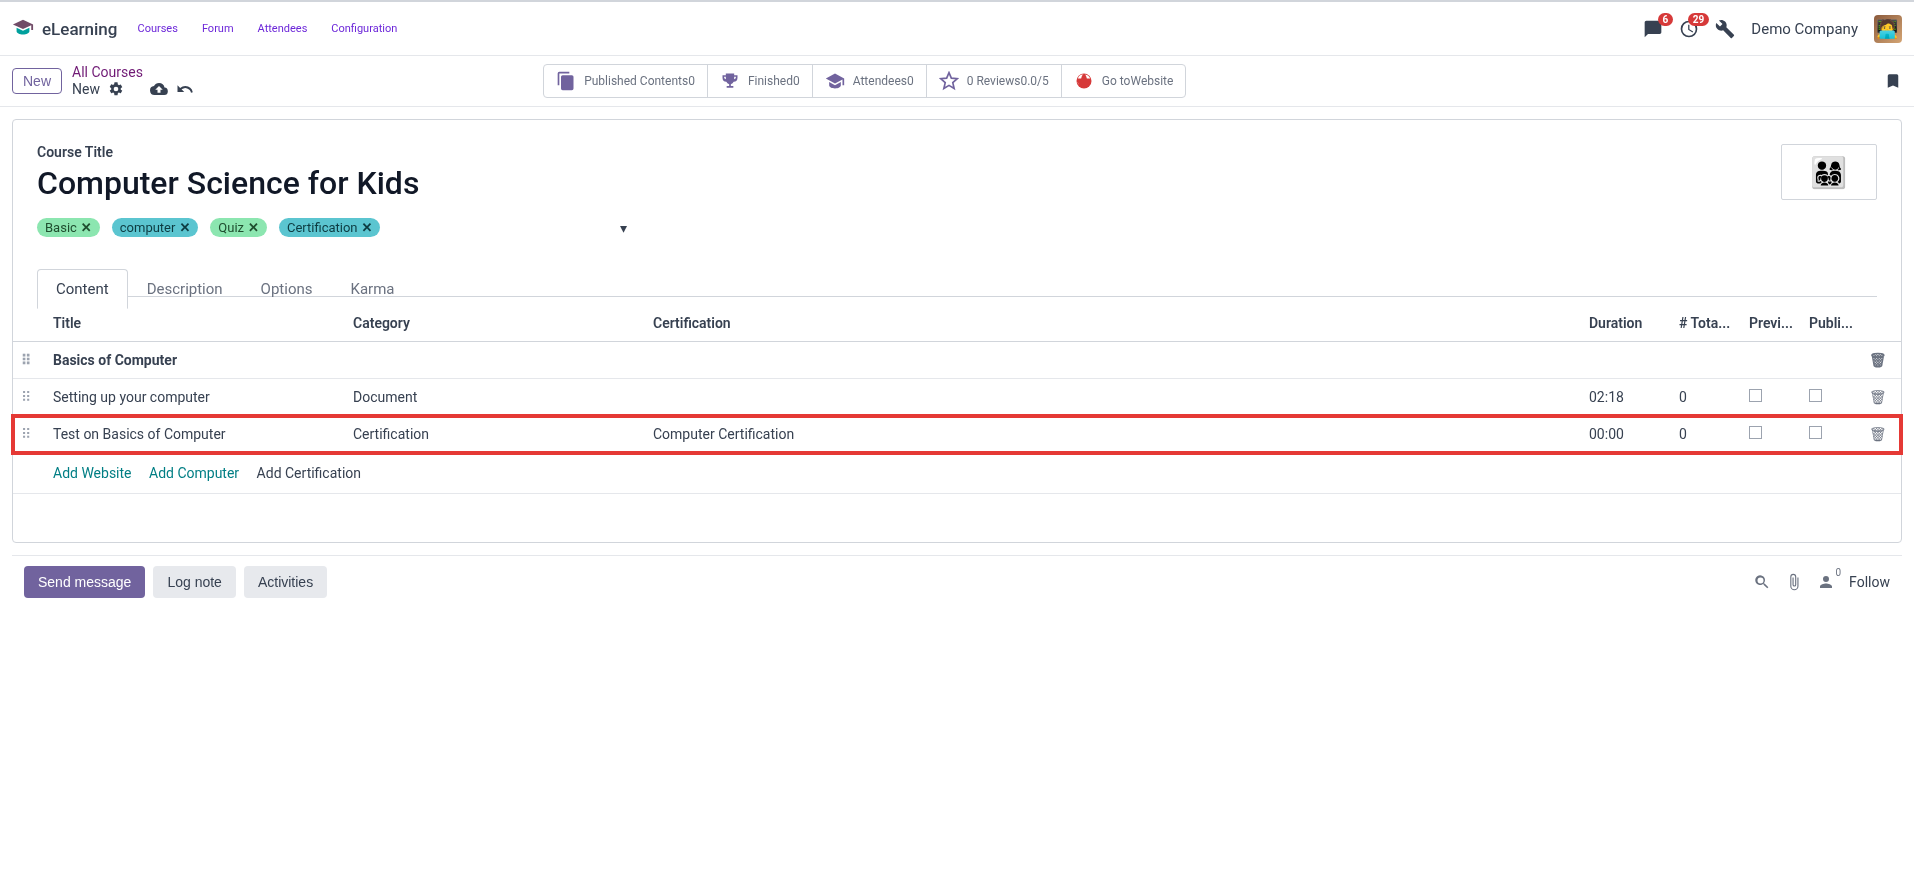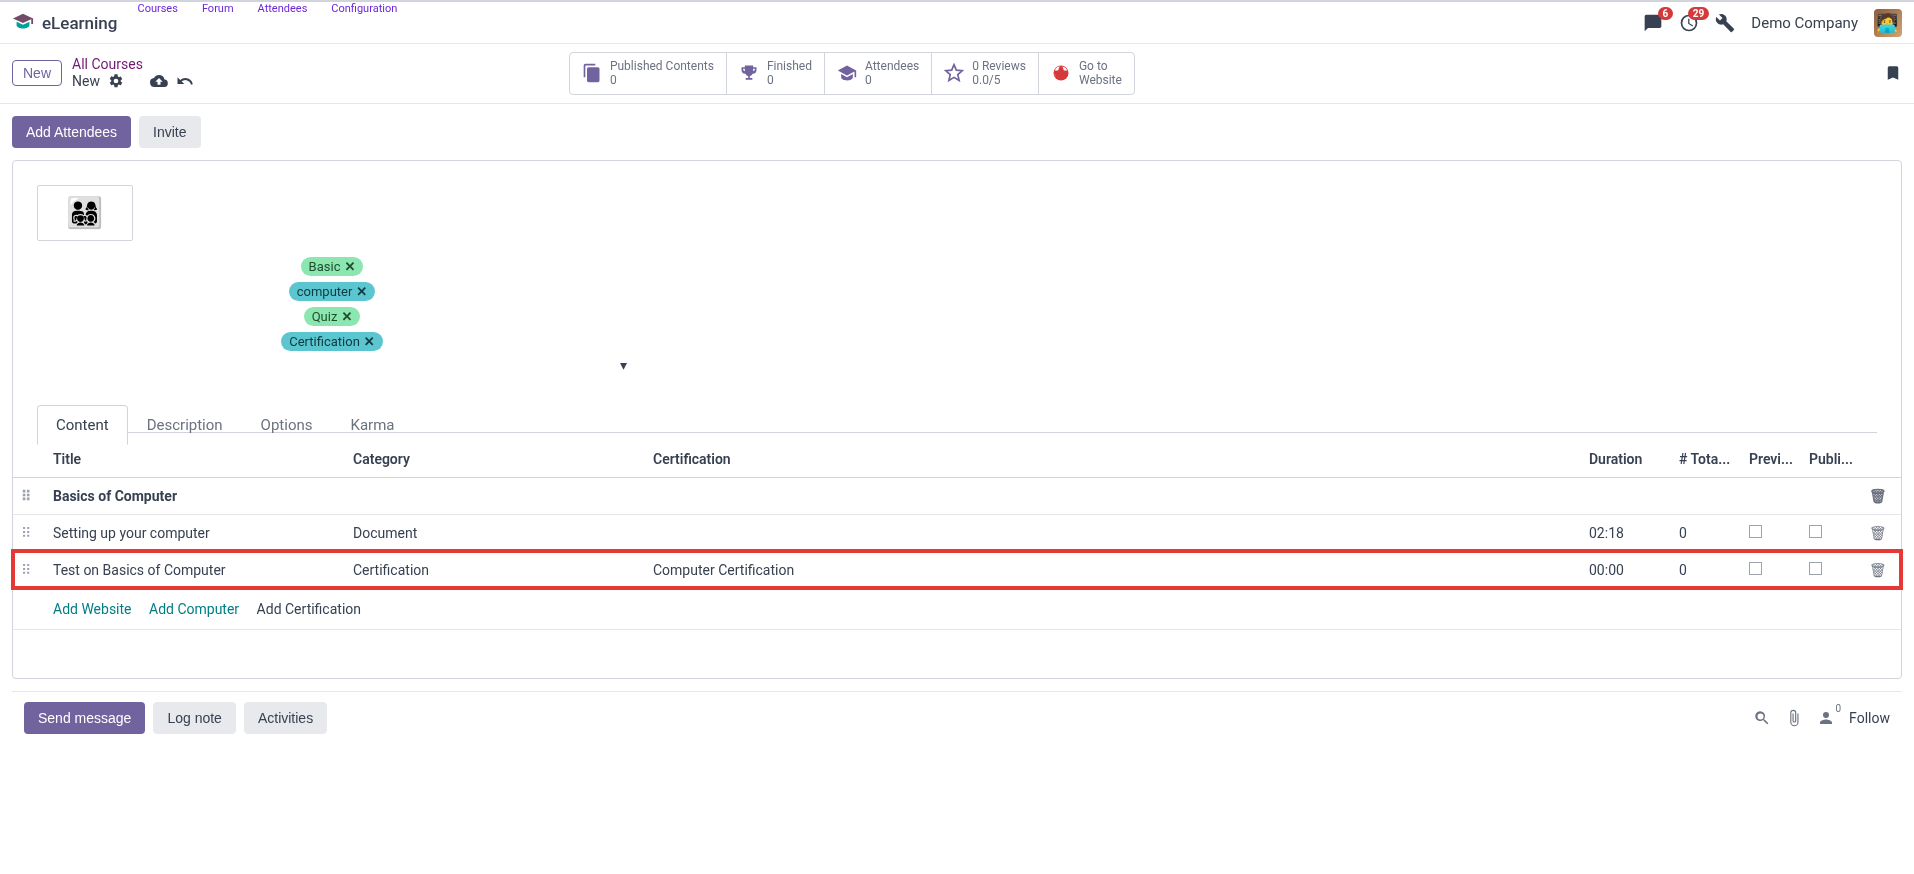--- a/index.html
+++ b/index.html
@@ -1,19 +1,19 @@
 <!DOCTYPE html>
 <html><head>
 <meta charset="utf-8">
 <style>
 * { box-sizing: border-box; margin: 0; padding: 0; }
 body { font-family: -apple-system, BlinkMacSystemFont, 'Segoe UI', Roboto, sans-serif; font-size: 14px; color: #374151; background: #fff; }
 
 
-.navbar { display: flex; height: 44px; border-top: 2px solid #d1d5db; border-bottom: 1px solid #e5e7eb; padding: 0 12px; }
+.navbar { display: flex; align-items: center; height: 56px; border-top: 2px solid #d1d5db; border-bottom: 1px solid #e5e7eb; padding: 0 12px; }
 .brand { display: flex; align-items: center; gap: 8px; margin-right: 20px; cursor: pointer; }
 .brand-icon { width: 22px; height: 22px; }
 .brand-text { font-size: 17px; font-weight: 500; color: #374151; }
 .nav-links { display: flex; gap: 24px; }
 .nav-link { color: #6d28d9; font-size: 11px; cursor: pointer; }
 .nav-right { margin-left: auto; display: flex; align-items: center; gap: 16px; }
 .nav-icon-wrap { position: relative; cursor: pointer; }
 .badge { position: absolute; top: -6px; right: -10px; background: #d63939; color: #fff; border-radius: 10px; font-size: 10px; font-weight: bold; padding: 1px 5px; }
 .company-name { font-size: 15px; color: #374151; }
 .avatar { width: 28px; height: 28px; border-radius: 4px; background: linear-gradient(135deg,#8b5a3c,#d4a574); display:flex; align-items:center; justify-content:center; font-size:18px; }
@@ -24,38 +24,38 @@
 .breadcrumb-col { display: flex; flex-direction: column; }
 .breadcrumb-link { color: #701a75; font-size: 14px; cursor: pointer; }
 .breadcrumb-sub { display: flex; align-items: center; gap: 8px; }
 .bc-text { font-size: 14px; color: #374151; }
 .small-icon { width: 16px; height: 16px; cursor: pointer; color: #374151; }
 .cloud-icon, .undo-icon { cursor: pointer; }
 
 .stat-group { margin-left: auto; margin-right: auto; display: flex; border: 1px solid #d1d5db; border-radius: 4px; }
 .stat-box { display: flex; align-items: center; gap: 8px; padding: 6px 12px; border-right: 1px solid #d1d5db; cursor: pointer; }
 .stat-box:last-child { border-right: none; }
-.stat-text { display: flex; flex-direction: column; font-size: 12px; color: #6b7280; line-height: 1.2; }
+.stat-text { display: flex; flex-direction: row; font-size: 12px; color: #6b7280; line-height: 1.2; }
 .stat-icon { width: 20px; height: 20px; color: #71639e; }
 
 .bookmark-icon { margin-left: auto; cursor: pointer; }
 
 
 .main { padding: 12px; max-height: calc(100vh - 160px); overflow-y: auto; }
 .action-buttons { display: flex; gap: 8px; margin-bottom: 12px; }
 .btn-primary { background: #71639e; color: #fff; border: none; padding: 8px 14px; font-size: 14px; border-radius: 4px; cursor: pointer; }
 .btn-secondary { background: #e7e9ed; color: #374151; border: none; padding: 8px 14px; font-size: 14px; border-radius: 4px; cursor: pointer; }
 
 .card { border: 1px solid #d1d5db; border-radius: 4px; background: #fff; padding: 24px 24px 0 24px; margin-bottom: 12px; }
 .card-header-row { display: flex; justify-content: space-between; align-items: flex-start; }
 .course-label { font-size: 14px; font-weight: 600; color: #374151; }
 .course-title { font-size: 32px; font-weight: 500; color: #111827; margin-top: 4px; }
 .thumb { width: 96px; height: 56px; border: 1px solid #d1d5db; border-radius: 2px; background: #fff; display:flex; align-items:center; justify-content:center; font-size:30px; }
 
-.tags-row { display: flex; align-items: center; gap: 6px; margin-top: 16px; flex-wrap: wrap; width: 590px; border-bottom: 1px solid transparent; position: relative; flex-direction: column; }
+.tags-row { display: flex; align-items: center; gap: 12px; margin-top: 16px; flex-wrap: wrap; width: 590px; border-bottom: 1px solid transparent; position: relative; }
 .tag { display: inline-flex; align-items: center; gap: 4px; padding: 2px 8px; border-radius: 12px; font-size: 13px; cursor: default; }
 .tag-green { background: #8ce6b0; color: #1f4d2e; }
 .tag-teal { background: #5bc5d0; color: #0d3b41; }
 .tag-x { cursor: pointer; font-weight: bold; }
 .tags-caret { margin-left: auto; cursor: pointer; }
 
 .tabs { display: flex; border-bottom: 1px solid #d1d5db; margin-top: 18px; }
 .tab { padding: 10px 18px; font-size: 15px; color: #6b7280; cursor: pointer; border: 1px solid transparent; border-bottom: none; position: relative; top: 13px; }
 .tab.active { color: #374151; border-color: #d1d5db; border-bottom: 1px solid #fff; background: #fff; border-radius: 4px 4px 0 0; }
 
@@ -192,27 +192,27 @@
         </div>
     </div>
   </div>
 
   <svg class="bookmark-icon" width="18" height="18" viewBox="0 0 24 24">
       <path fill="#374151" d="M17 3H7a2 2 0 00-2 2v16l7-3 7 3V5a2 2 0 00-2-2z"></path>
     </svg>
 </div>
 
 <div class="main">
-  <div class="action-buttons">
-    <button class="btn-primary">Add Attendees</button>
-    <button class="btn-secondary">Invite</button>
-  </div>
 
   <div class="card">
     <div class="card-header-row">
+      <div>
+        <div class="course-label">Course Title</div>
+        <div class="course-title">Computer Science for Kids</div>
+      </div>
       <div class="thumb">👨‍👩‍👧‍👦</div>
     </div>
 
     <div class="tags-row">
       <span class="tag tag-green">
           <span>Basic</span> 
           <span class="tag-x">✕</span>
         </span>
       <span class="tag tag-teal">
           <span>computer</span> 

